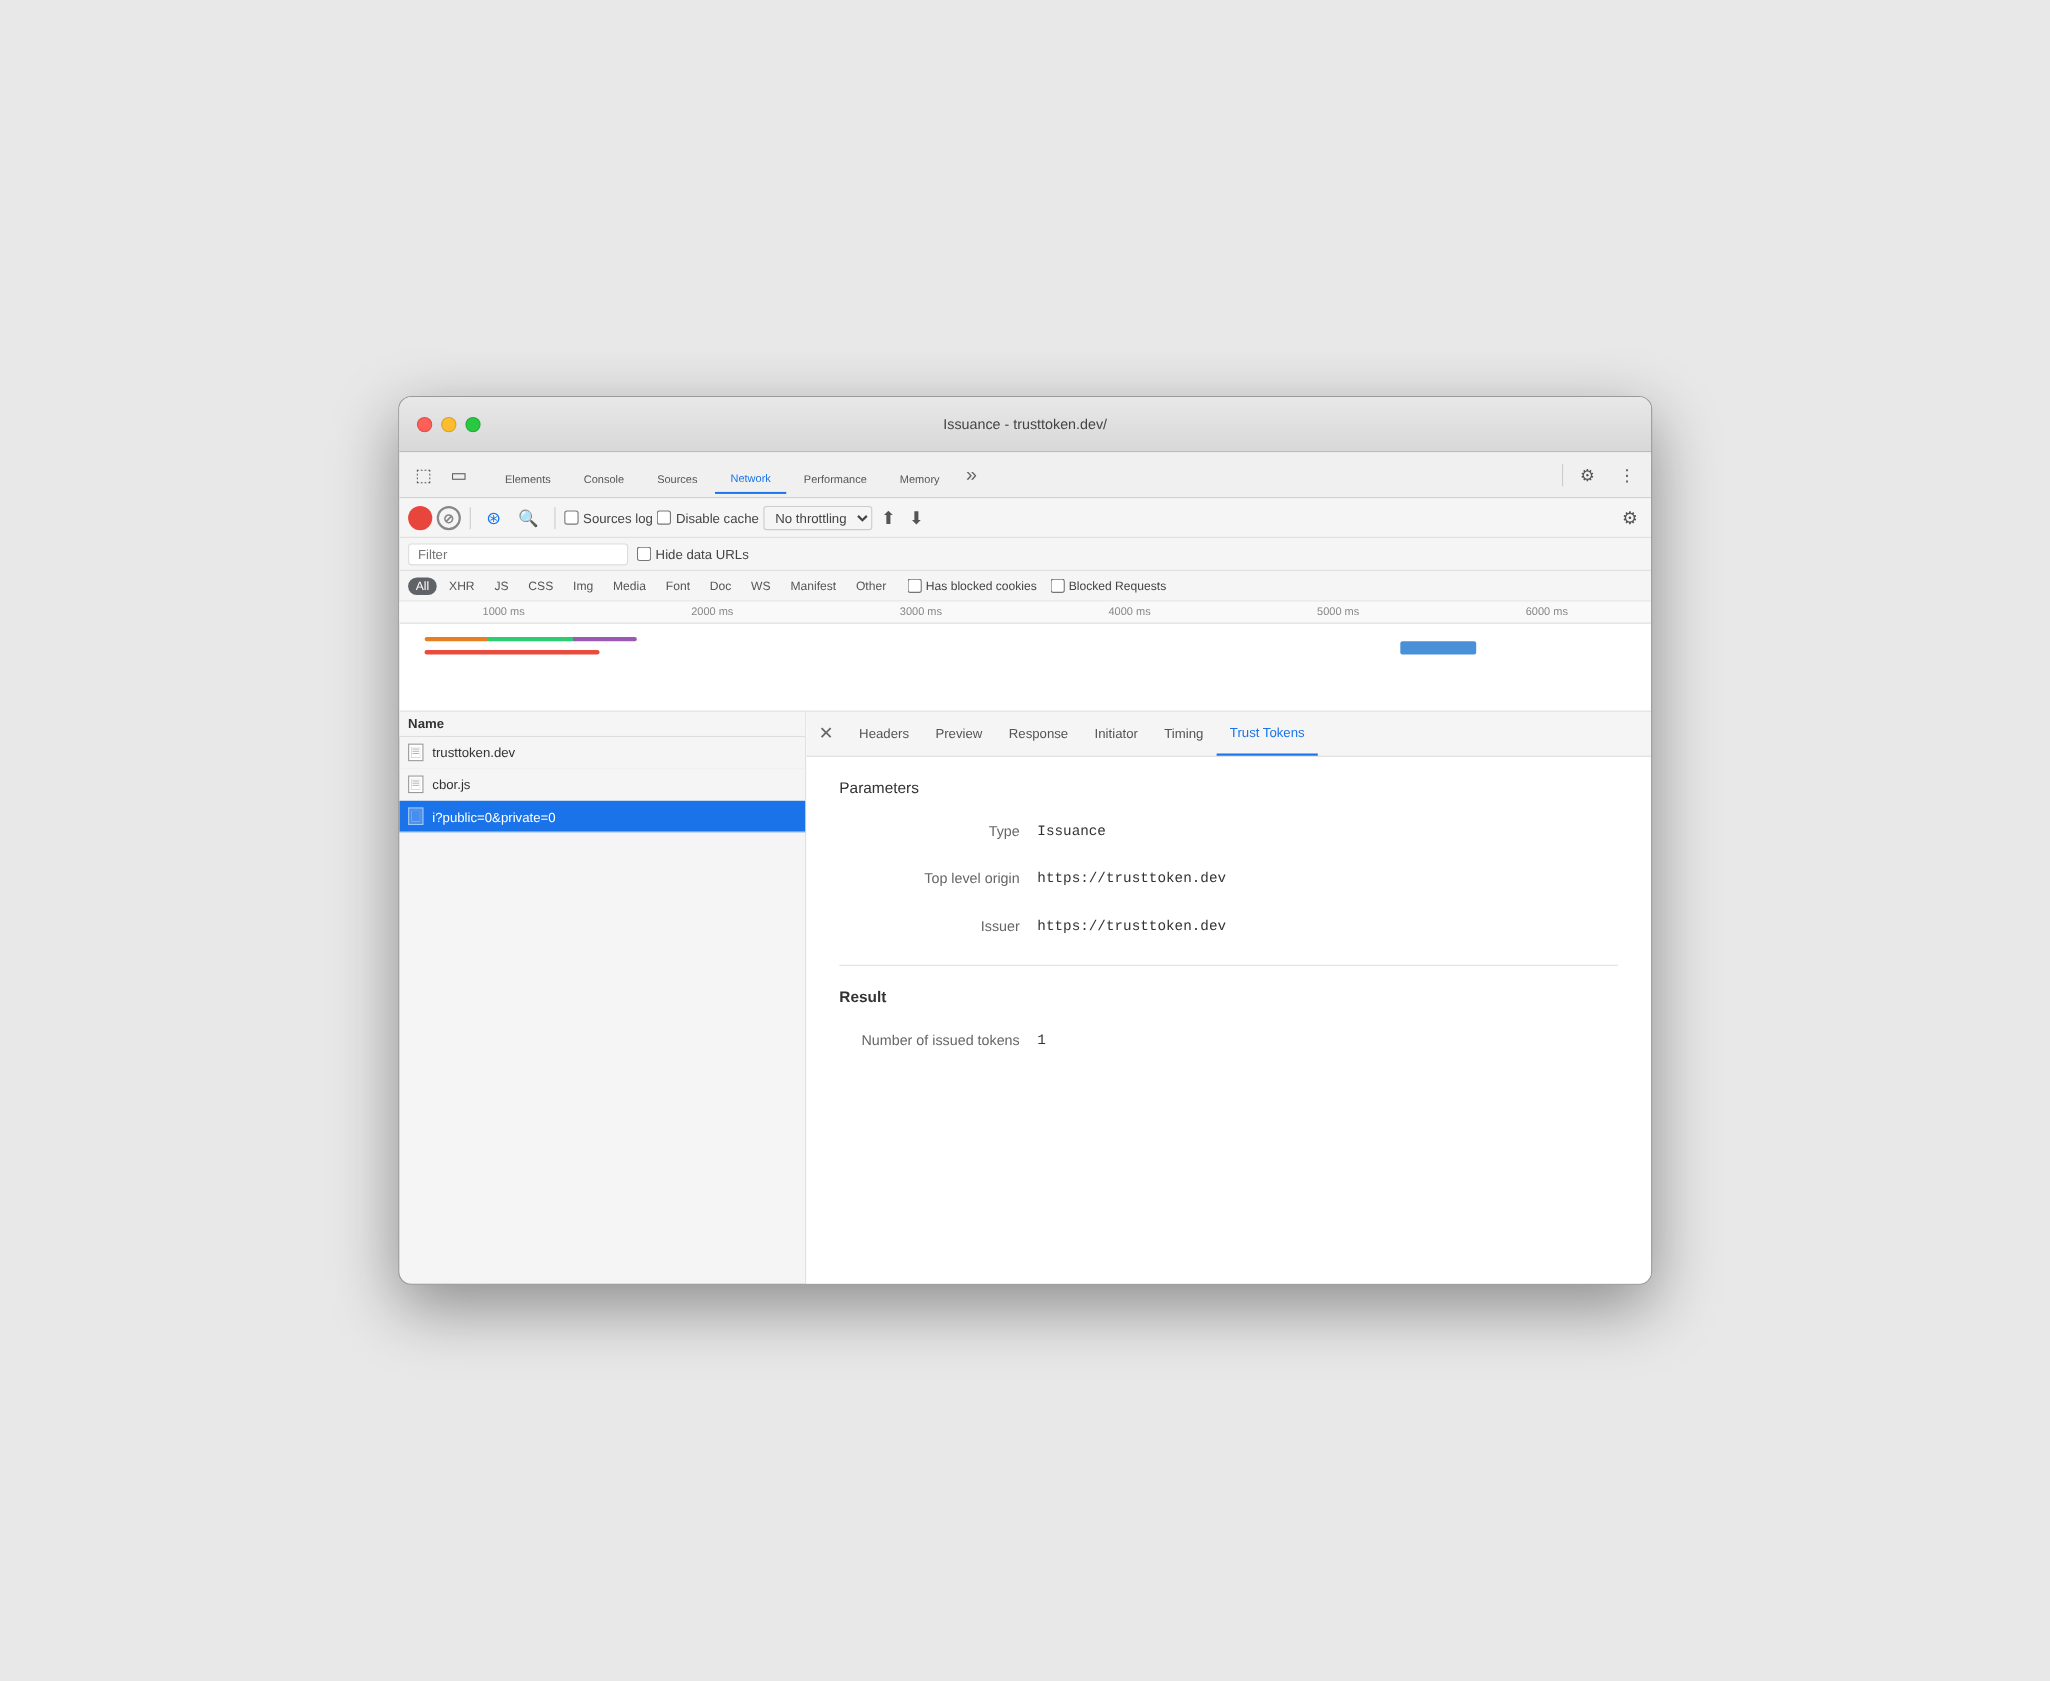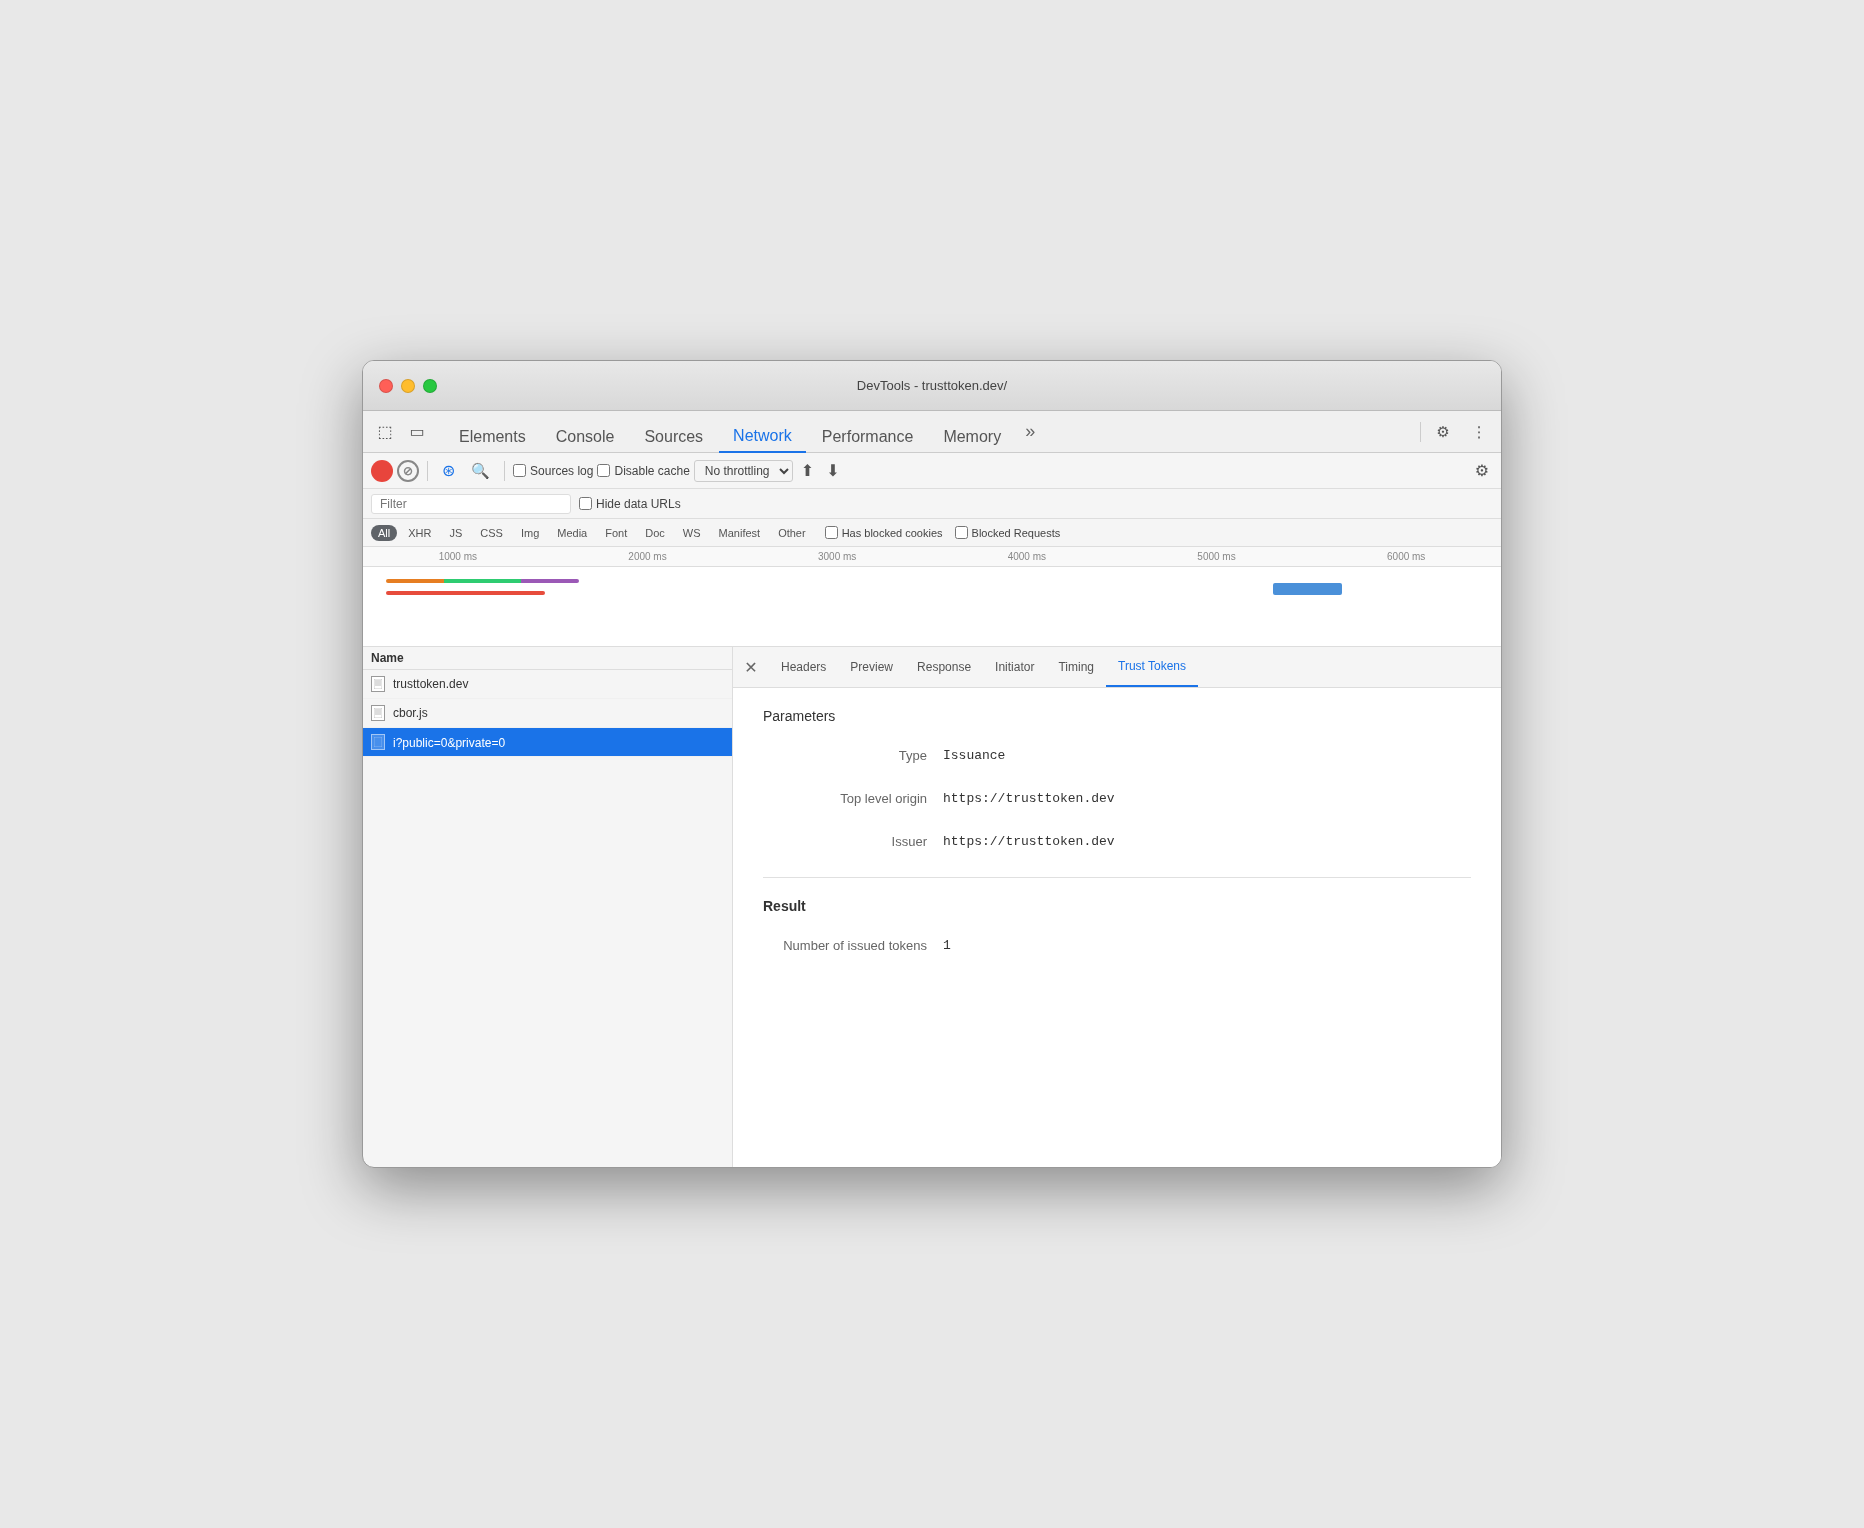--- a/index.html
+++ b/index.html
@@ -73,21 +73,21 @@
       cursor: pointer;
       border-radius: 4px;
       display: flex;
       align-items: center;
       justify-content: center;
       color: #555;
       font-size: 16px;
     }
     .tab {
       padding: 6px 14px;
-      font-size: 16px;
+      font-size: 10px;
       color: #555;
       cursor: pointer;
       border-radius: 4px 4px 0 0;
       white-space: nowrap;
       margin-top: 10px;
     }
     .tab.active {
       color: #1a73e8;
       border-bottom: 2px solid #1a73e8;
       font-weight: 500;
@@ -449,21 +449,21 @@
 <body>
 
 <div class="window">
 
   <div class="titlebar">
     <div class="traffic-lights">
       <div class="tl tl-red"></div>
       <div class="tl tl-yellow"></div>
       <div class="tl tl-green"></div>
     </div>
-    <span class="titlebar-title">DevTools - trusttoken.dev/</span>
+    <span class="titlebar-title">Issuance - trusttoken.dev/</span>
   </div>
 
   <div class="main-tabs">
     <div class="toolbar-icons">
       <button class="toolbar-icon-btn">⬚</button>
       <button class="toolbar-icon-btn">▭</button>
     </div>
 
     <div class="tab">Elements</div>
     <div class="tab">Console</div>

